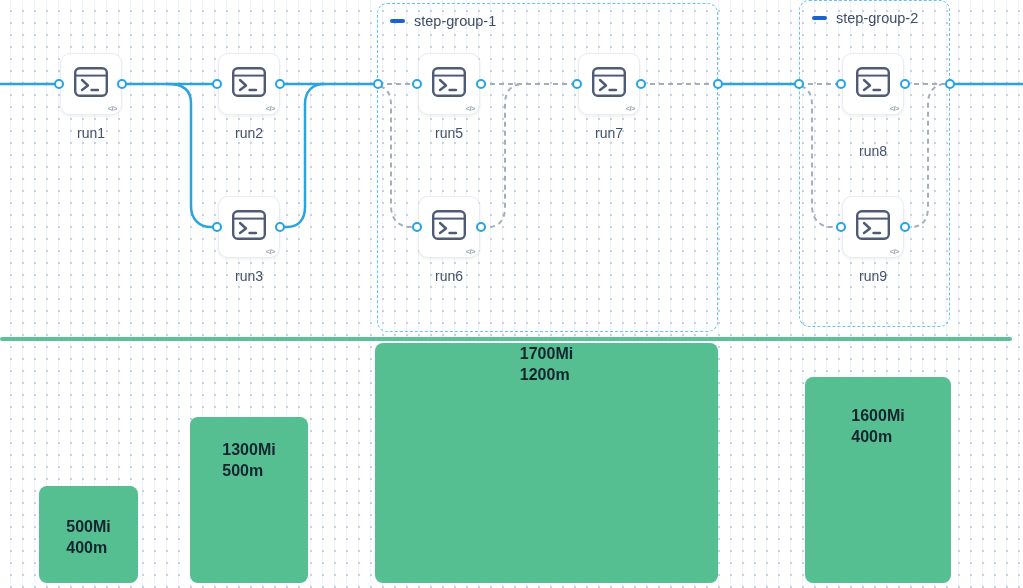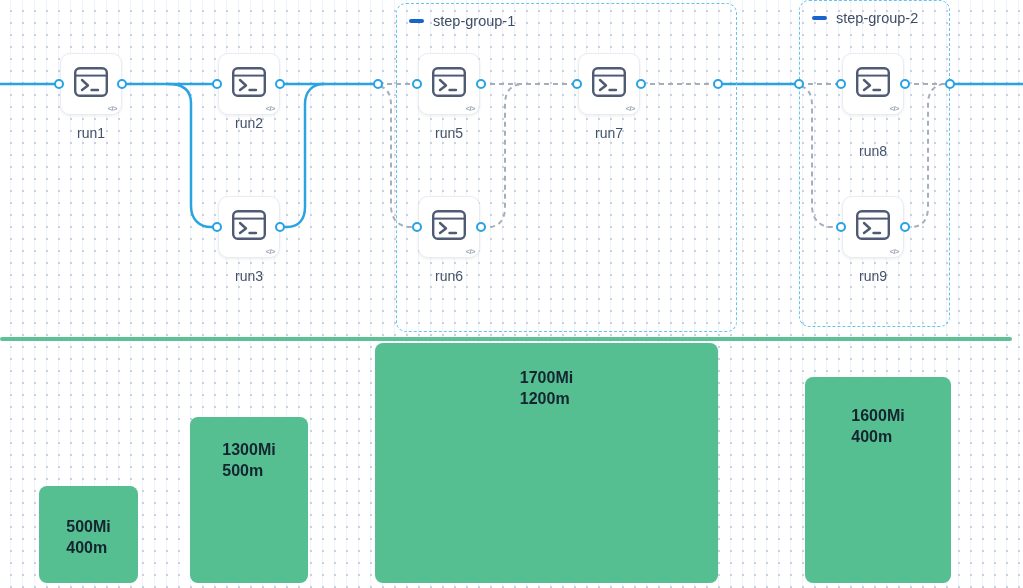--- a/index.html
+++ b/index.html
@@ -47,21 +47,21 @@
     <path class="edge-dashed" d="M380 86 C388 89 391 95 391 106 V206 C391 218 398 227 410 227 H417"></path>
     <path class="edge-dashed" d="M481 84 H577"></path>
     <path class="edge-dashed" d="M481 227 H488 C500 227 505 219 505 207 V104 C505 92 511 84 523 84"></path>
     <path class="edge-dashed" d="M641 84 H718"></path>
     <path class="edge-dashed" d="M799 84 H841"></path>
     <path class="edge-dashed" d="M801 86 C809 89 812 95 812 106 V206 C812 218 819 227 831 227 H841"></path>
     <path class="edge-dashed" d="M905 84 H950"></path>
     <path class="edge-dashed" d="M905 227 H911 C923 227 928 219 928 207 V104 C928 92 934 84 946 84"></path>
   </svg>
 
-  <div class="group" style="left:396px;top:3px;width:341px;height:329px">
+  <div class="group" style="left:377px;top:3px;width:341px;height:329px">
     <div class="group-header">
       <span class="group-dash"></span>
       <span class="group-label">step-group-1</span>
     </div>
   </div>
   <div class="group" style="left:799px;top:0;width:151px;height:327px">
     <div class="group-header">
       <span class="group-dash"></span>
       <span class="group-label">step-group-2</span>
     </div>
@@ -134,21 +134,21 @@
     <span class="term"><svg width="34" height="30" viewBox="0 0 34 30">
           <rect x="1.2" y="1.2" width="31.6" height="27.6" rx="4.5" stroke-width="2.4"></rect>
           <line x1="1.2" y1="8.6" x2="32.8" y2="8.6" stroke-width="2"></line>
           <path d="M8 13 L14 18.5 L8 23" stroke-width="2.4" stroke-linecap="round" stroke-linejoin="round"></path>
           <line x1="17.5" y1="23" x2="24" y2="23" stroke-width="2.4" stroke-linecap="round"></line>
         </svg></span>
     <span class="code">&lt;/&gt;</span>
   </div>
 
   <div class="node-label" style="left:60px;top:125px">run1</div>
-  <div class="node-label" style="left:218px;top:115px">run2</div>
+  <div class="node-label" style="left:218px;top:125px">run2</div>
   <div class="node-label" style="left:218px;top:268px">run3</div>
   <div class="node-label" style="left:418px;top:125px">run5</div>
   <div class="node-label" style="left:418px;top:268px">run6</div>
   <div class="node-label" style="left:578px;top:125px">run7</div>
   <div class="node-label" style="left:842px;top:143px">run8</div>
   <div class="node-label" style="left:842px;top:268px">run9</div>
 
   <div class="port" style="left:53.5px;top:78.5px"></div>
   <div class="port" style="left:116.5px;top:78.5px"></div>
   <div class="port" style="left:211.5px;top:78.5px"></div>
@@ -177,21 +177,21 @@
       <div>500Mi</div>
       <div>400m</div>
     </div>
   </div>
   <div class="bar" style="left:190px;top:417px;width:118px;height:166px;padding-top:22px">
     <div class="bar-text">
       <div>1300Mi</div>
       <div>500m</div>
     </div>
   </div>
-  <div class="bar" style="left:375px;top:343px;width:343px;height:240px;padding-top:24px">
+  <div class="bar" style="left:375px;top:343px;width:343px;height:240px;">
     <div class="bar-text">
       <div>1700Mi</div>
       <div>1200m</div>
     </div>
   </div>
   <div class="bar" style="left:805px;top:377px;width:146px;height:206px;padding-top:28px">
     <div class="bar-text">
       <div>1600Mi</div>
       <div>400m</div>
     </div>

